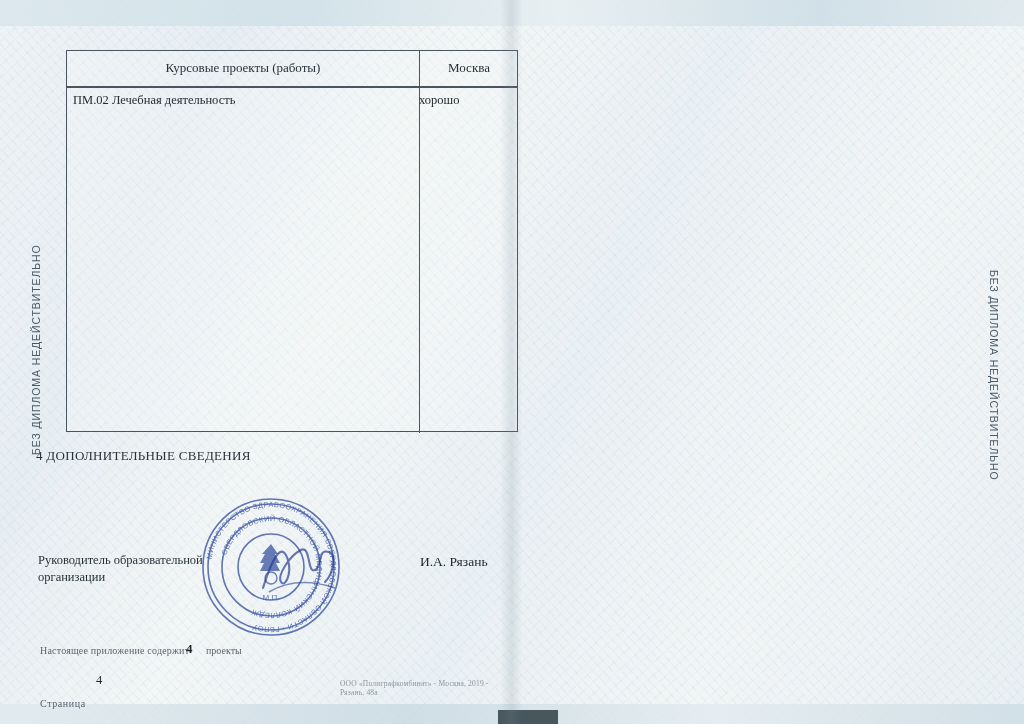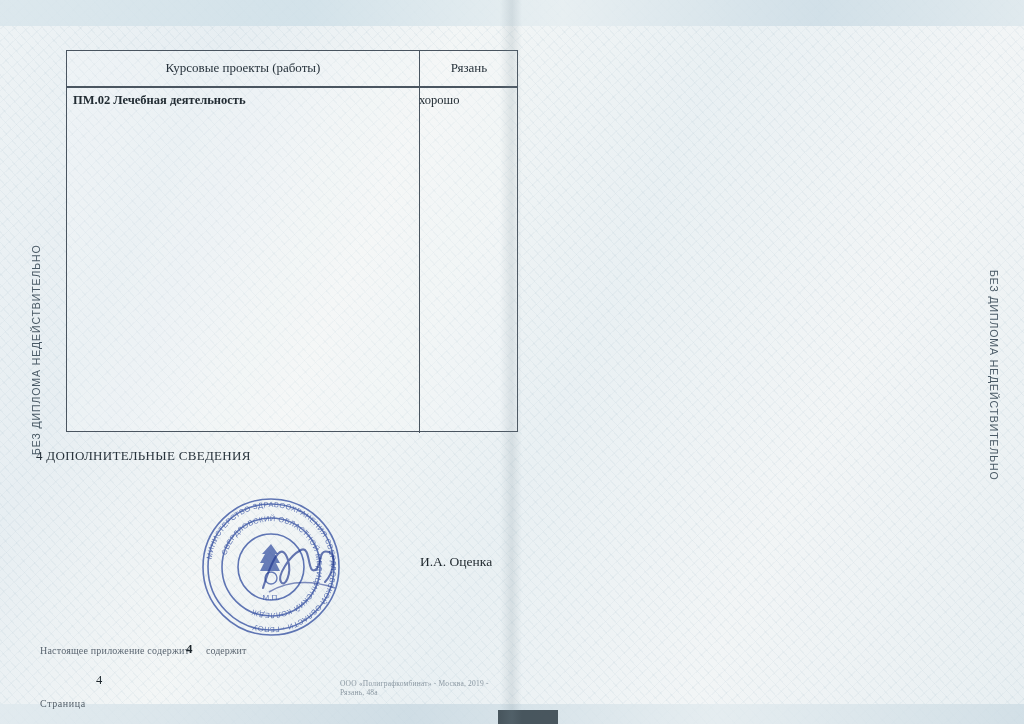--- a/index.html
+++ b/index.html
@@ -135,21 +135,20 @@
     position: absolute;
     left: 0; top: 36px;
     width: 100%; height: 1px;
     background: #4a5560;
   }
   .cell-module {
     position: absolute;
     left: 6px; top: 42px;
     font-size: 12.5px;
     color: #222c33;
-    font-weight: bold;
   }
   .cell-mark {
     position: absolute;
     left: 352px; top: 42px;
     width: 100px;
     font-size: 12.5px;
     color: #222c33;
   }
   .extra-title {
     position: absolute;
@@ -262,21 +261,21 @@
   <div class="vert-text vert-left">БЕЗ ДИПЛОМА НЕДЕЙСТВИТЕЛЬНО</div>
   <div class="vert-text vert-right">БЕЗ ДИПЛОМА НЕДЕЙСТВИТЕЛЬНО</div>
 
   <div class="left-page">
 
     <div class="table-box">
       <div class="table-head"></div>
       <div class="col-divider"></div>
       <div class="row-sub"></div>
       <div class="th-projects">Курсовые проекты (работы)</div>
-      <div class="th-mark">Рязань</div>
+      <div class="th-mark">Москва</div>
       <div class="cell-module">ПМ.02 Лечебная деятельность</div>
       <div class="cell-mark">хорошо</div>
     </div>
 
     <div class="extra-title">4 ДОПОЛНИТЕЛЬНЫЕ СВЕДЕНИЯ</div>
 
     <div class="stamp">
       <svg width="150" height="150" viewBox="0 0 150 150" xmlns="http://www.w3.org/2000/svg">
         <defs>
           <path id="outerArc" d="M 75,75 m -60,0 a 60,60 0 1,1 120,0 a 60,60 0 1,1 -120,0"></path>
@@ -300,25 +299,26 @@
       </svg>
     </div>
 
     <div class="signature">
       <svg width="90" height="80" viewBox="0 0 90 80" xmlns="http://www.w3.org/2000/svg">
         <path d="M8 58 C 20 20, 28 14, 33 30 C 37 44, 30 58, 26 52 C 22 46, 34 26, 46 20 C 56 15, 52 44, 60 40 C 68 36, 62 18, 74 22 C 82 25, 78 44, 70 52" fill="none" stroke="#22398f" stroke-width="2.1" opacity="0.85" stroke-linecap="round"></path>
         <path d="M14 62 C 34 50, 56 50, 80 58" fill="none" stroke="#22398f" stroke-width="1.6" opacity="0.7"></path>
       </svg>
     </div>
 
-    <div class="leader-name">И.А. Оценка</div>
+    <div class="leader-label">Руководитель образовательной организации</div>
+    <div class="leader-name">И.А. Рязань</div>
 
     <div class="pages-note">Настоящее приложение содержит</div>
     <div class="pages-count">4</div>
-    <div class="pages-word">содержит</div>
+    <div class="pages-word">проекты</div>
 
     <div class="page-label-left">Страница</div>
     <div class="page-num-left">4</div>
     <div class="printer-note">ООО «Полиграфкомбинат» - Москва, 2019 - Рязань, 48а</div>
   </div>
 
   <div class="right-page">
 
     <div class="appendix-sub">
       <div>о среднем</div>

